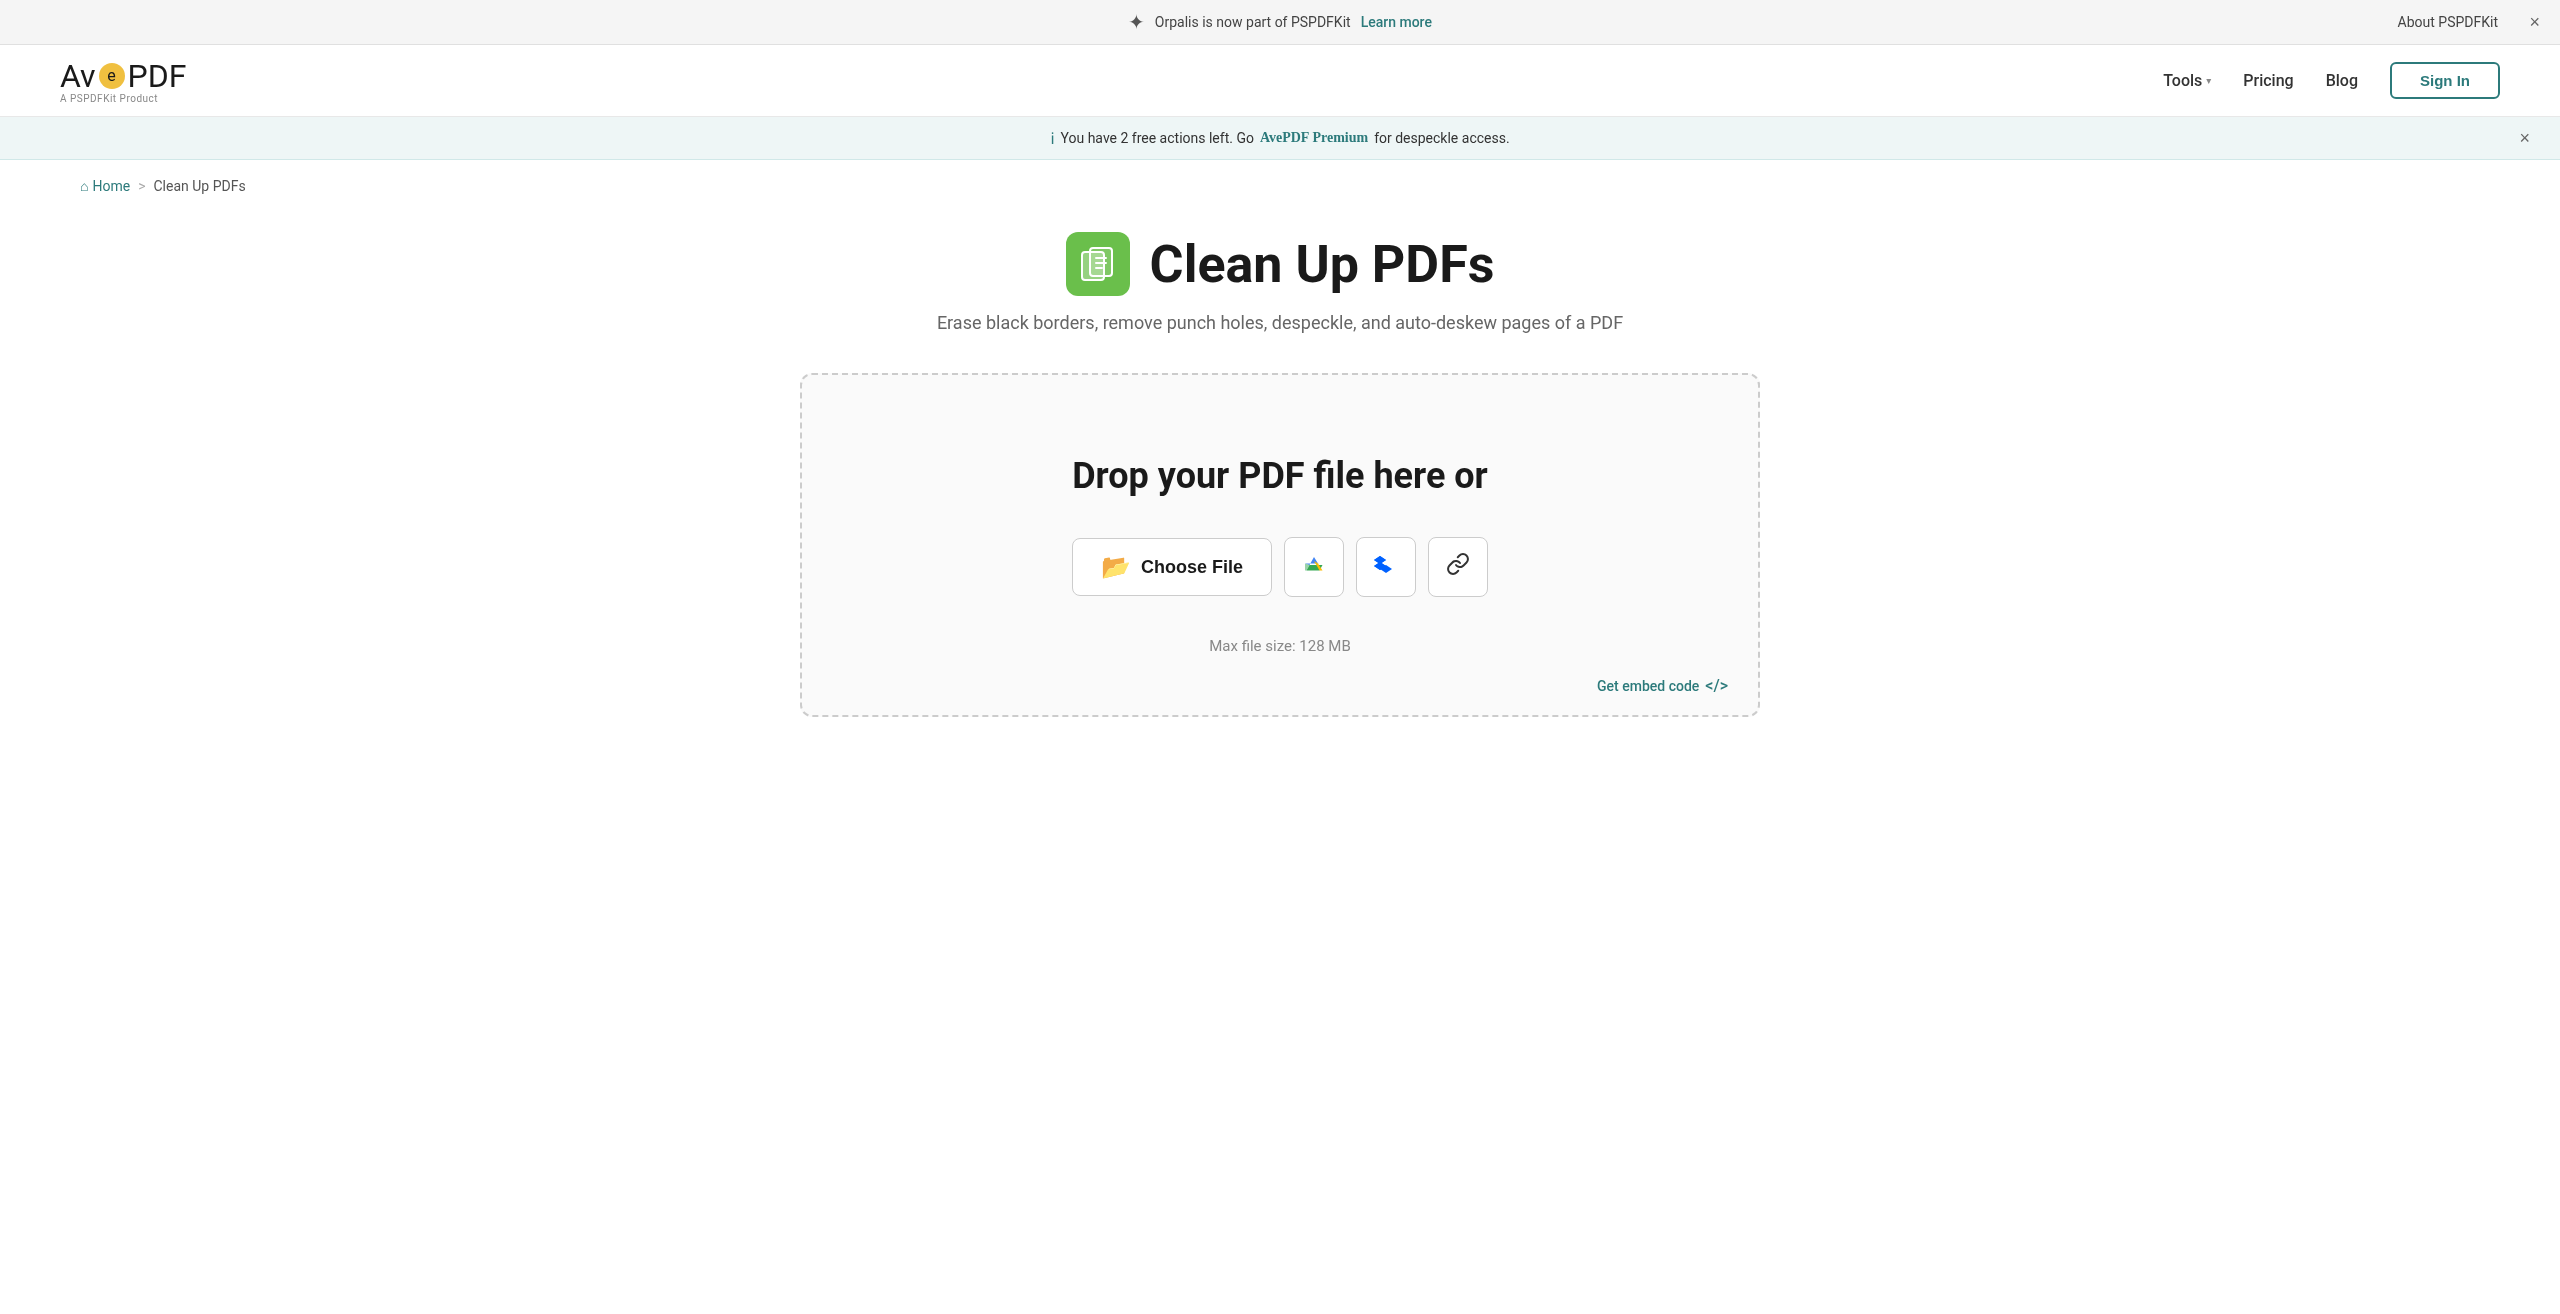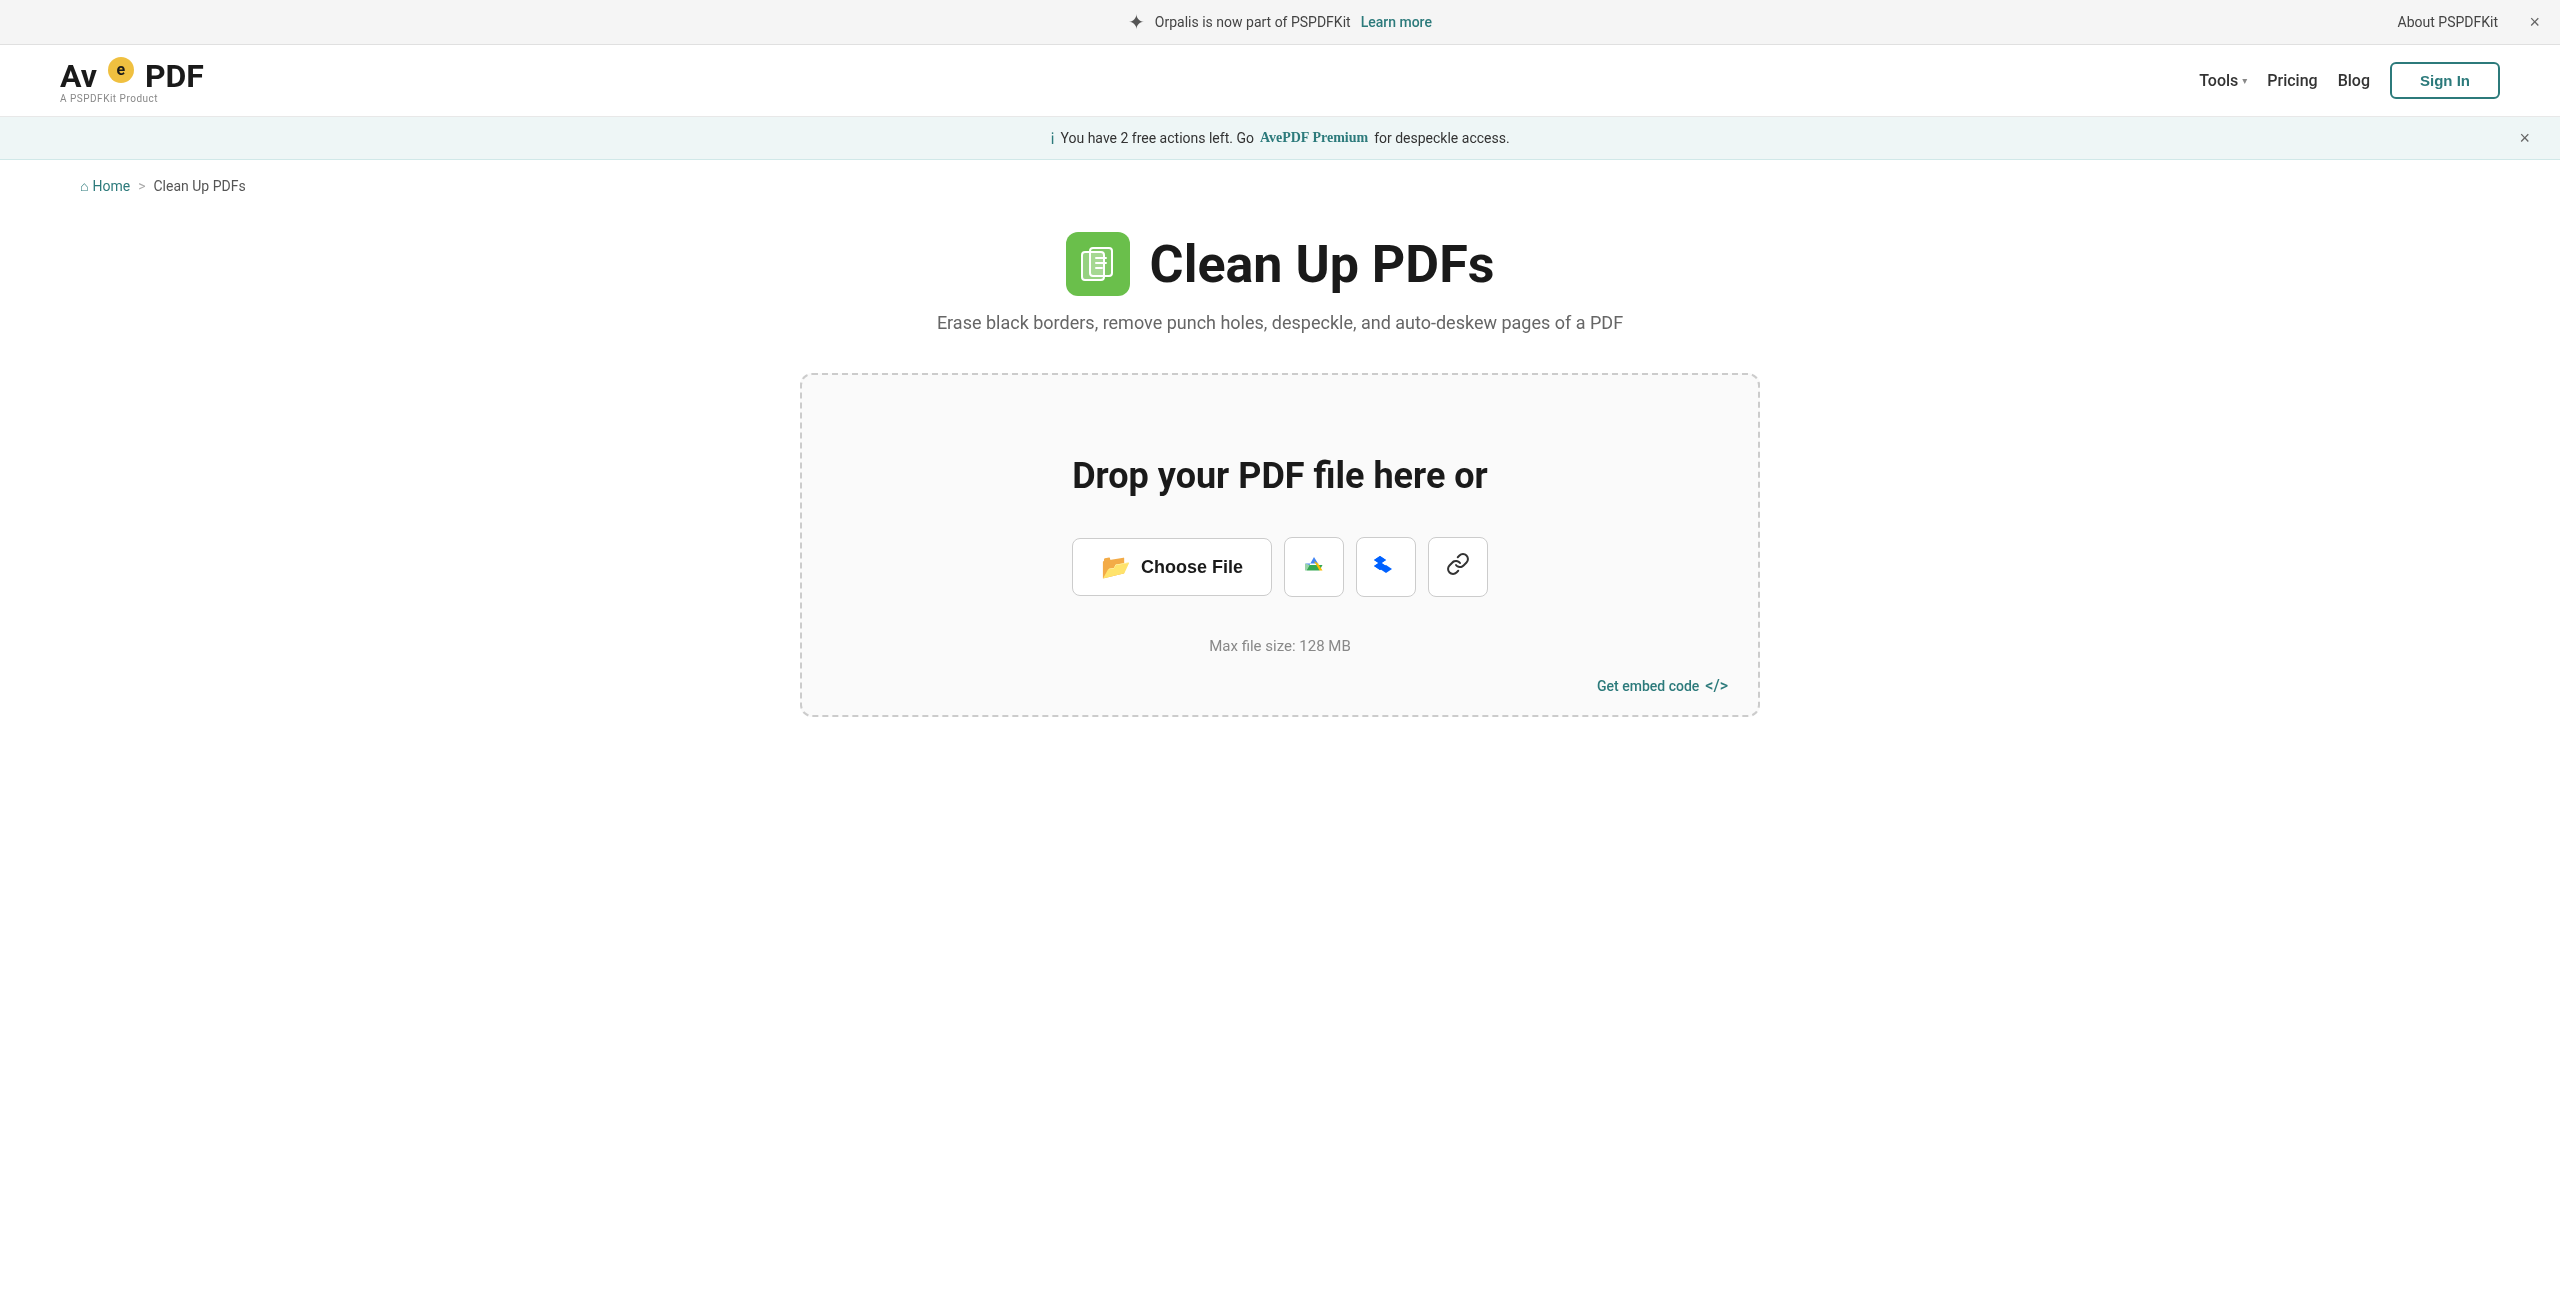--- a/index.html
+++ b/index.html
@@ -52,25 +52,25 @@
       padding: 12px 60px;
       border-bottom: 1px solid #e8e8e8;
       background: #fff;
     }
     .logo-area {
       display: flex;
       flex-direction: column;
     }
     .logo-text {
       font-size: 32px;
-      font-weight: 700;
+      font-weight: 400;
       color: #1a1a1a;
       display: flex;
-      align-items: flex-start;
-      gap: 10px;
+      align-items: center;
+      gap: 2px;
     }
     .logo-text .av { color: #1a1a1a; }
     .logo-text .e-circle {
       display: inline-block;
       background: #f0c040;
       border-radius: 50%;
       width: 26px;
       height: 26px;
       text-align: center;
       line-height: 26px;
@@ -82,21 +82,21 @@
     .logo-sub {
       font-size: 10px;
       color: #888;
       margin-top: -2px;
       letter-spacing: 0.5px;
     }
 
     .nav-links {
       display: flex;
       align-items: center;
-      gap: 20px;
+      gap: 32px;
       list-style: none;
     }
     .nav-links li a {
       text-decoration: none;
       color: #333;
       font-size: 16px;
       font-weight: 500;
     }
     .nav-links li .tools-link {
       display: flex;

